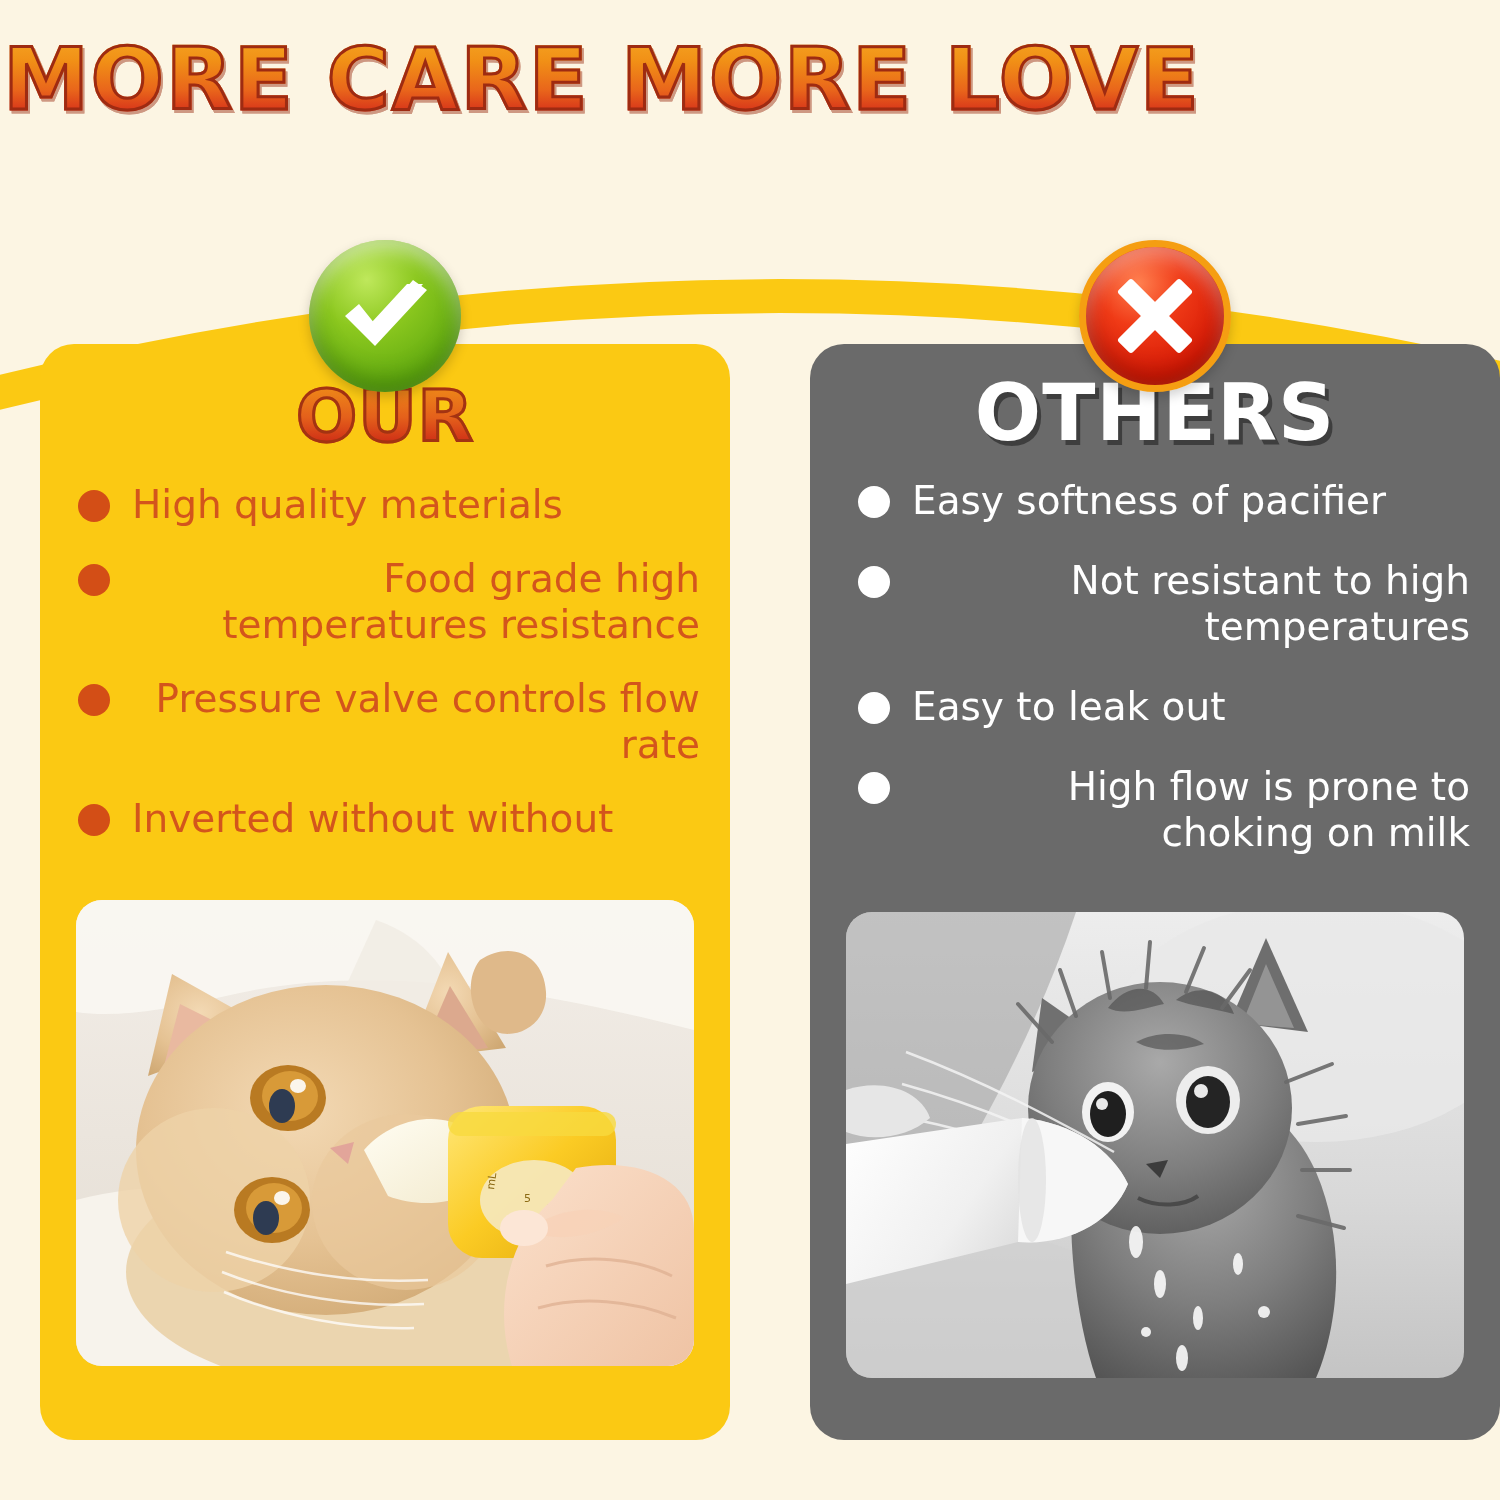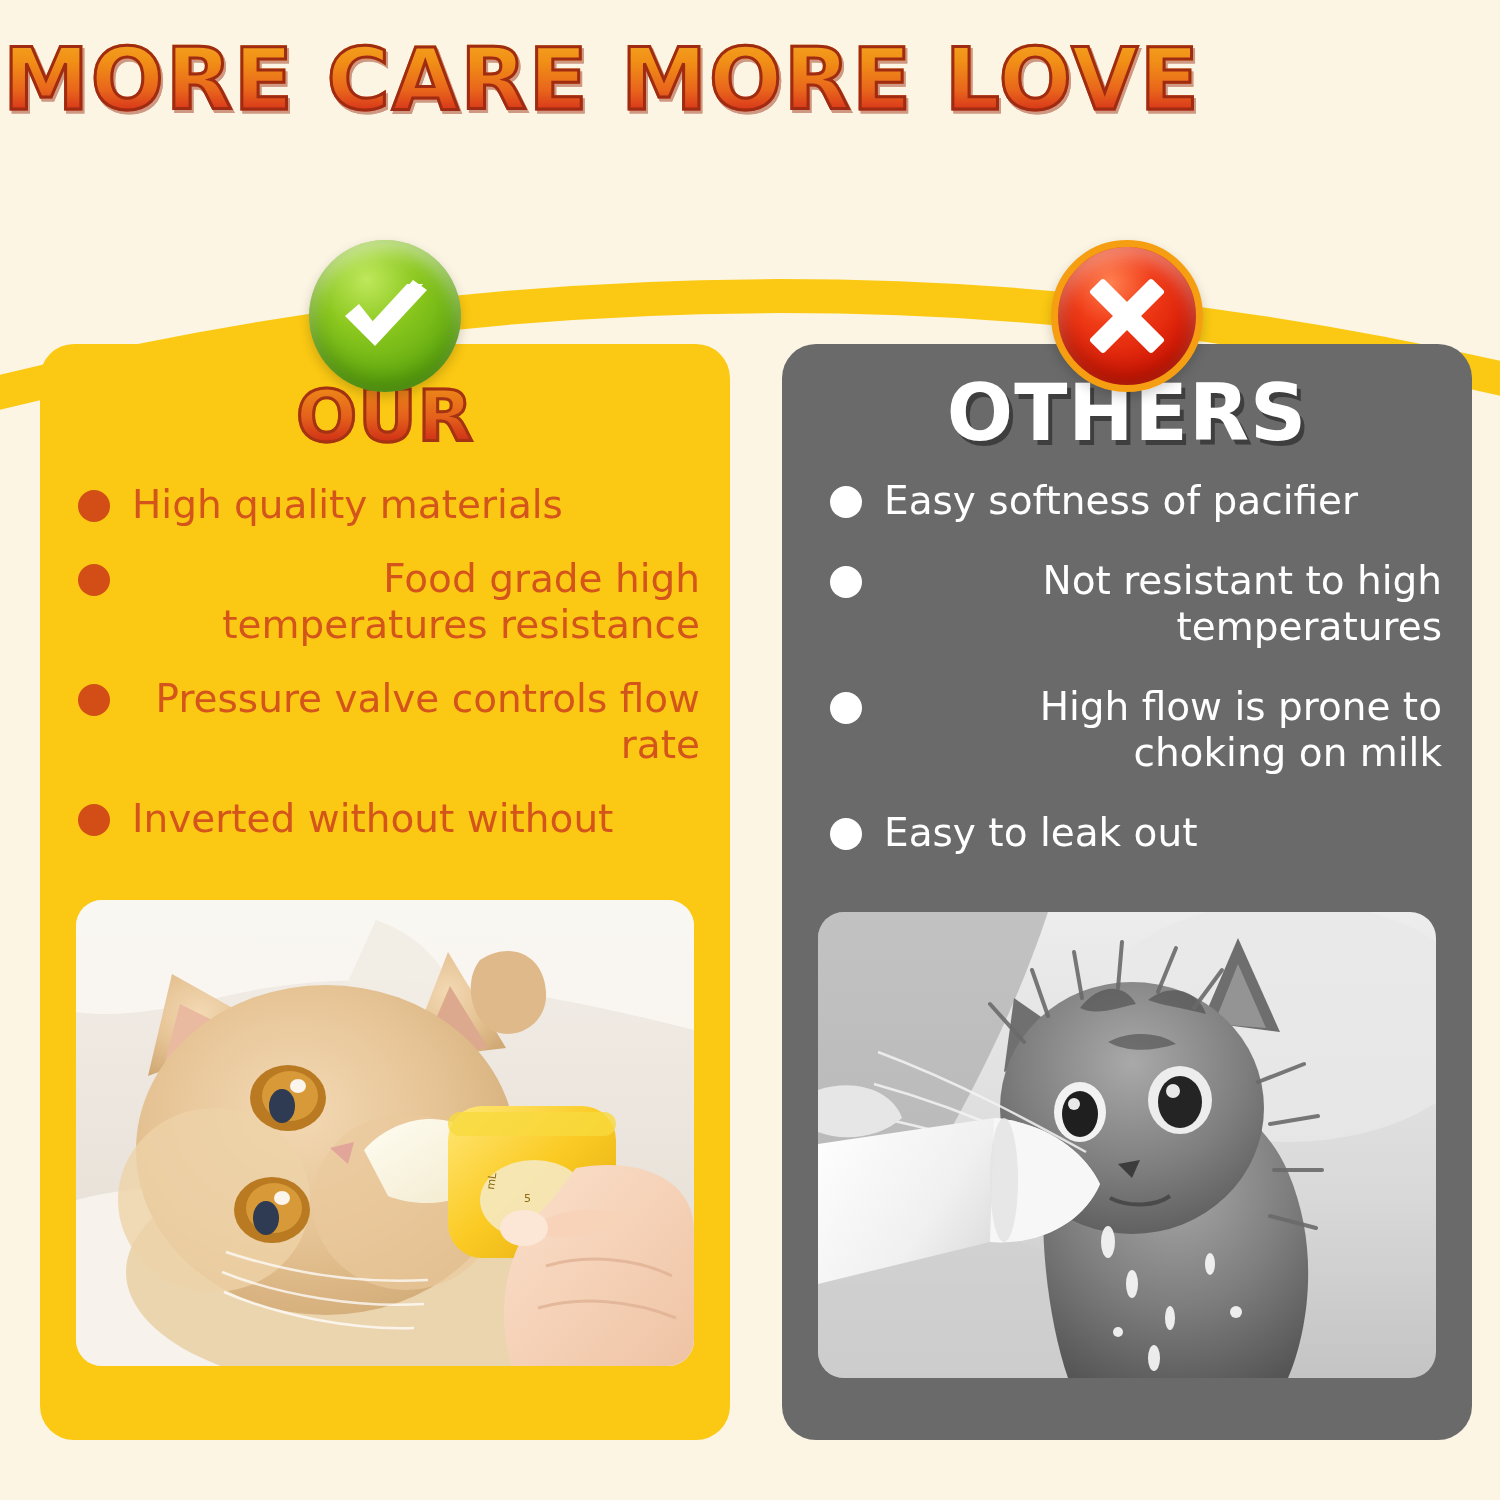--- a/index.html
+++ b/index.html
@@ -62,21 +62,21 @@
     text-decoration: underline;
   }
 
   .column {
     position: absolute;
     top: 0;
     width: 690px;
     height: 1200px;
   }
   .column.left  { left: 40px; }
-  .column.right { left: 782px; }
+  .column.right { left: 810px; }
 
   
   .badge {
     position: absolute;
     top: 0;
     left: 50%;
     transform: translateX(-50%);
     width: 152px;
     height: 152px;
     border-radius: 50%;
@@ -341,25 +341,25 @@
         <li>
           <span class="dot"></span>
           <span class="bullet-text">Easy softness of pacifier</span>
         </li>
         <li>
           <span class="dot"></span>
           <span class="bullet-text">Not resistant to high temperatures</span>
         </li>
         <li>
           <span class="dot"></span>
+          <span class="bullet-text">Easy to leak out</span>
+        </li>
+        <li>
+          <span class="dot"></span>
           <span class="bullet-text">High flow is prone to choking on milk</span>
-        </li>
-        <li>
-          <span class="dot"></span>
-          <span class="bullet-text">Easy to leak out</span>
         </li>
       </ul>
 
       <div class="photo right-photo">
         <svg viewBox="0 0 618 466">
           <defs>
             <linearGradient id="gBg" x1="0" y1="0" x2="0" y2="1">
               <stop offset="0%" stop-color="#EDEDED"></stop>
               <stop offset="60%" stop-color="#D9D9D9"></stop>
               <stop offset="100%" stop-color="#C4C4C4"></stop>

